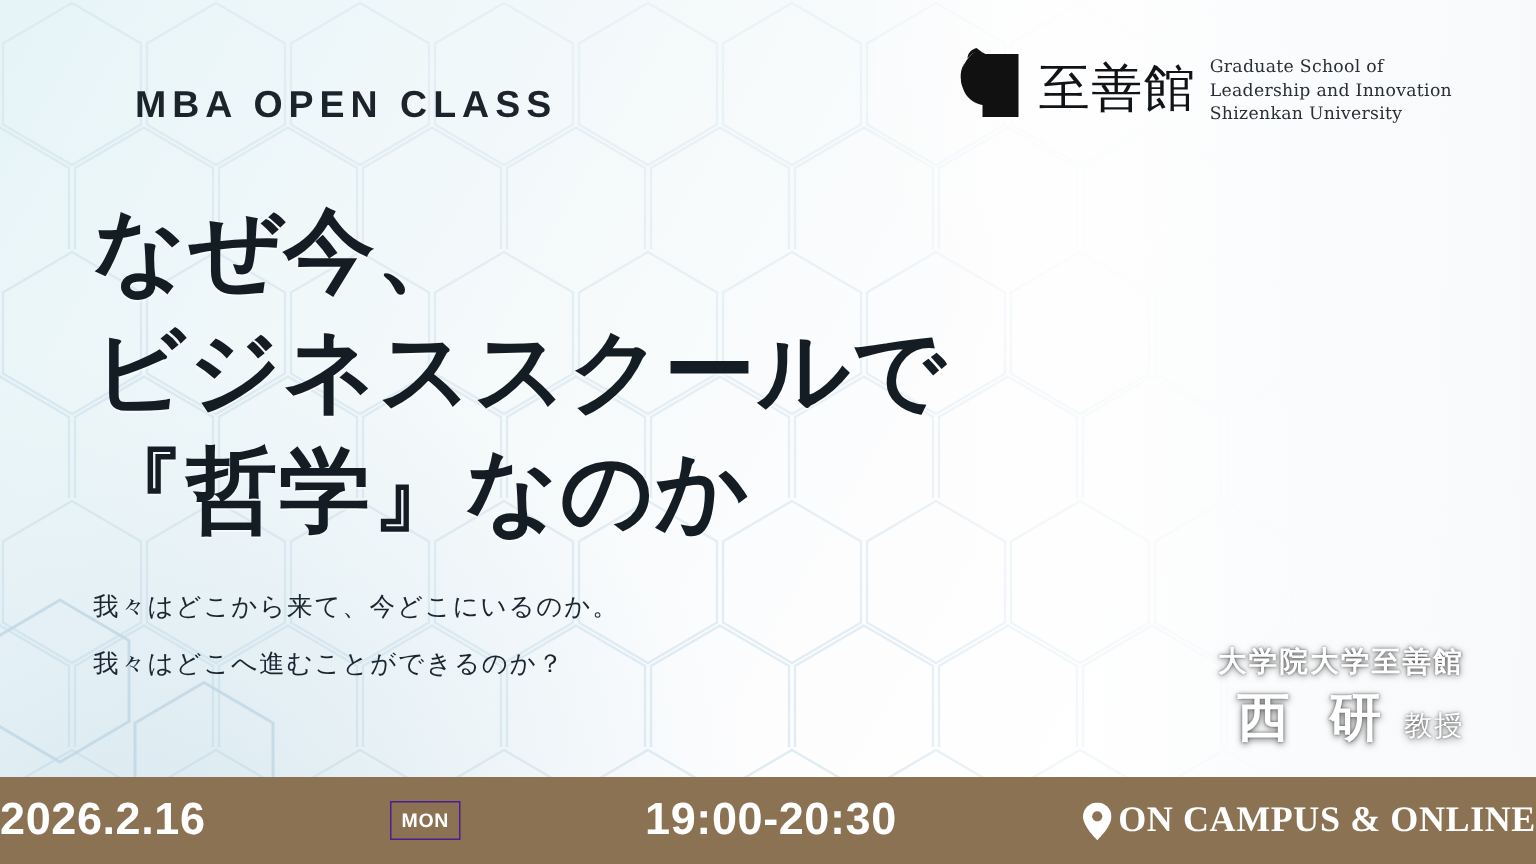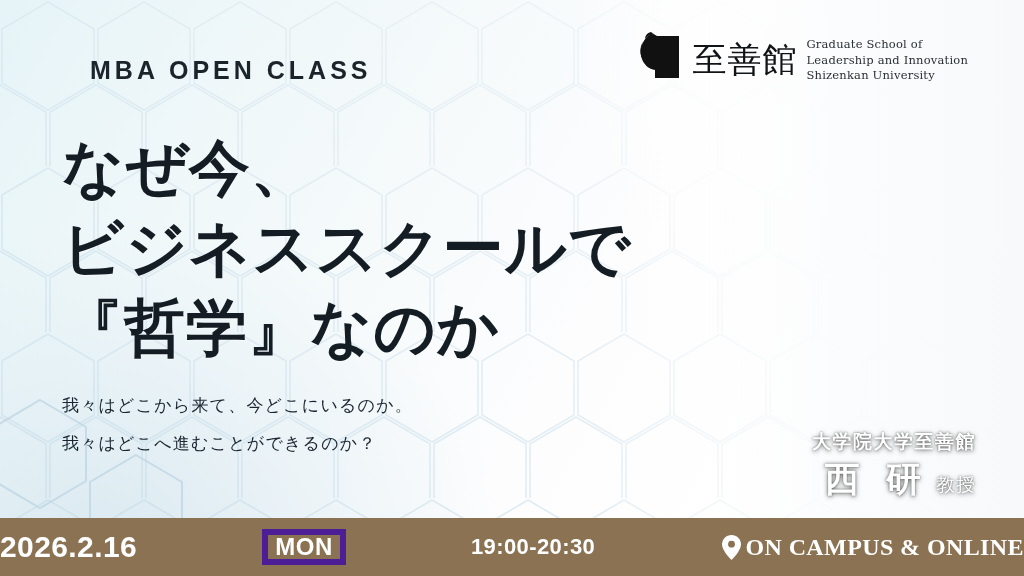--- a/index.html
+++ b/index.html
@@ -96,24 +96,24 @@
 
   
   .bottombar {
     position:absolute; left:0; bottom:0; width:1024px; height:58px;
     background:#8a7253;
     display:flex; align-items:center; justify-content:space-between; gap:17px;
     color:#ffffff;
   }
   .bb-date { font-size:30px; font-weight:bold; letter-spacing:.4px; }
   .bb-dow {
-    font-size:24px; font-weight:bold; letter-spacing:.5px;
-    border:6px solid #4c1d95; padding:1px 7px 2px; line-height:21px;
-  }
-  .bb-time { font-size:22px; font-weight:bold; letter-spacing:.4px; }
+    font-size:13px; font-weight:bold; letter-spacing:.5px;
+    border:1px solid #4c1d95; padding:1px 7px 2px; line-height:21px;
+  }
+  .bb-time { font-size:30px; font-weight:bold; letter-spacing:.4px; }
   .bb-venue-wrap { display:flex; align-items:center; gap:4px; margin-left:2px;font-family:Liberation Serif, serif; }
   .pin-icon { width:19px; height:25px; display:block; }
   .bb-venue { font-size:24px; font-weight:bold; letter-spacing:.4px; }
 </style>
 </head>
 <body>
 
 <div id="poster">
 
   <div class="hexlayer">

